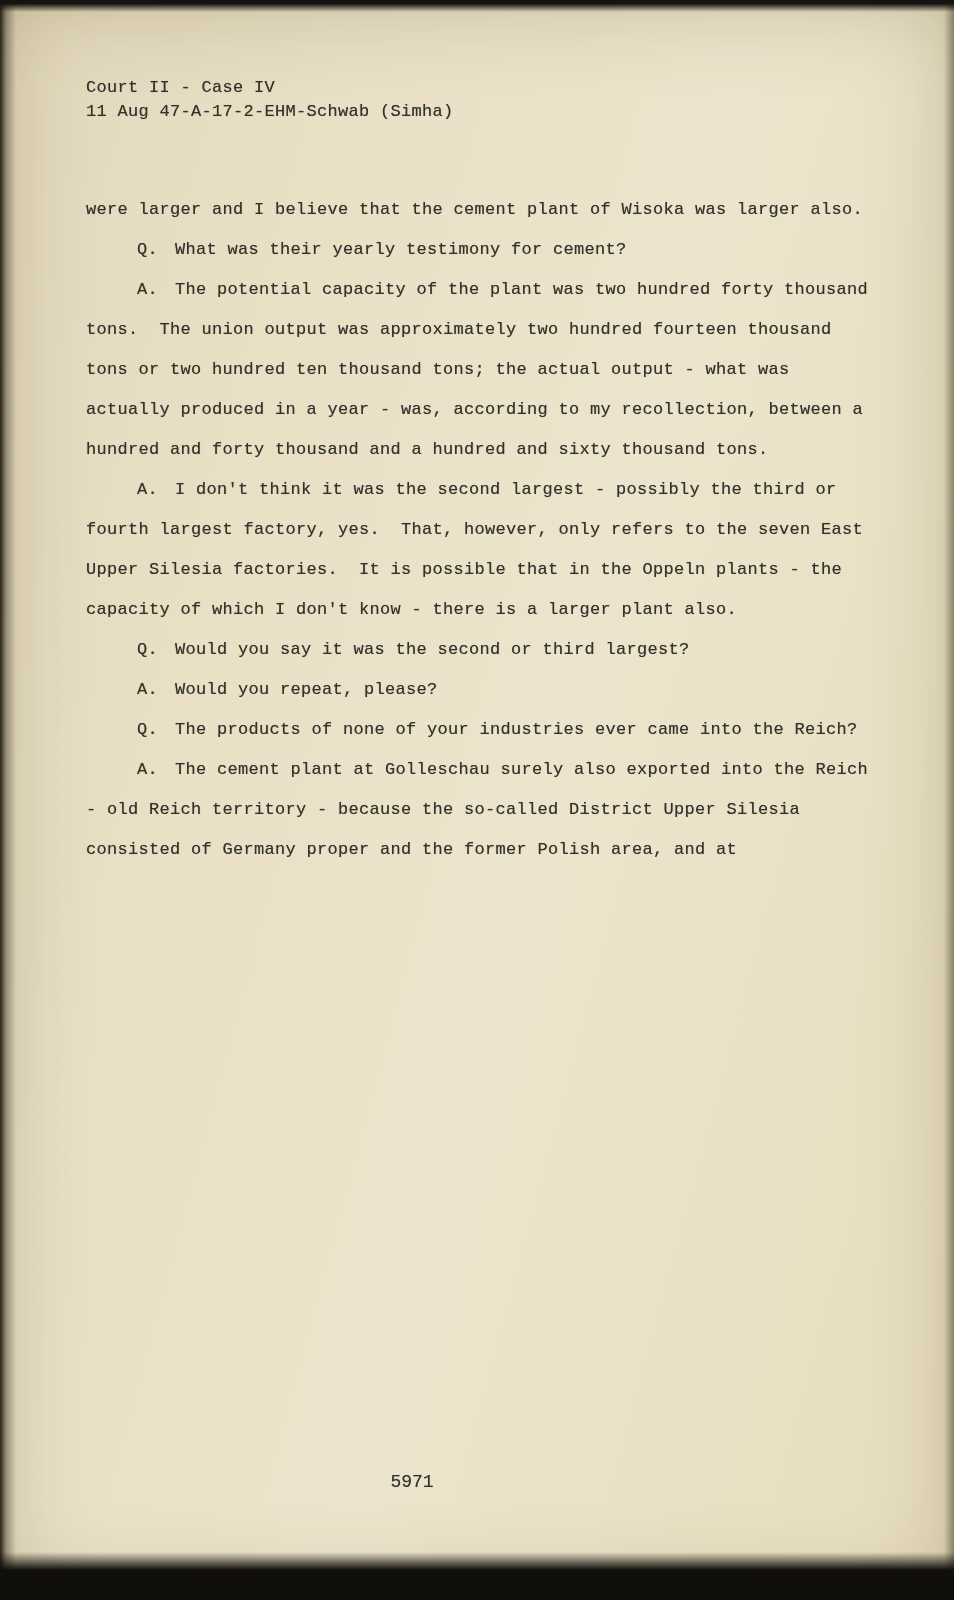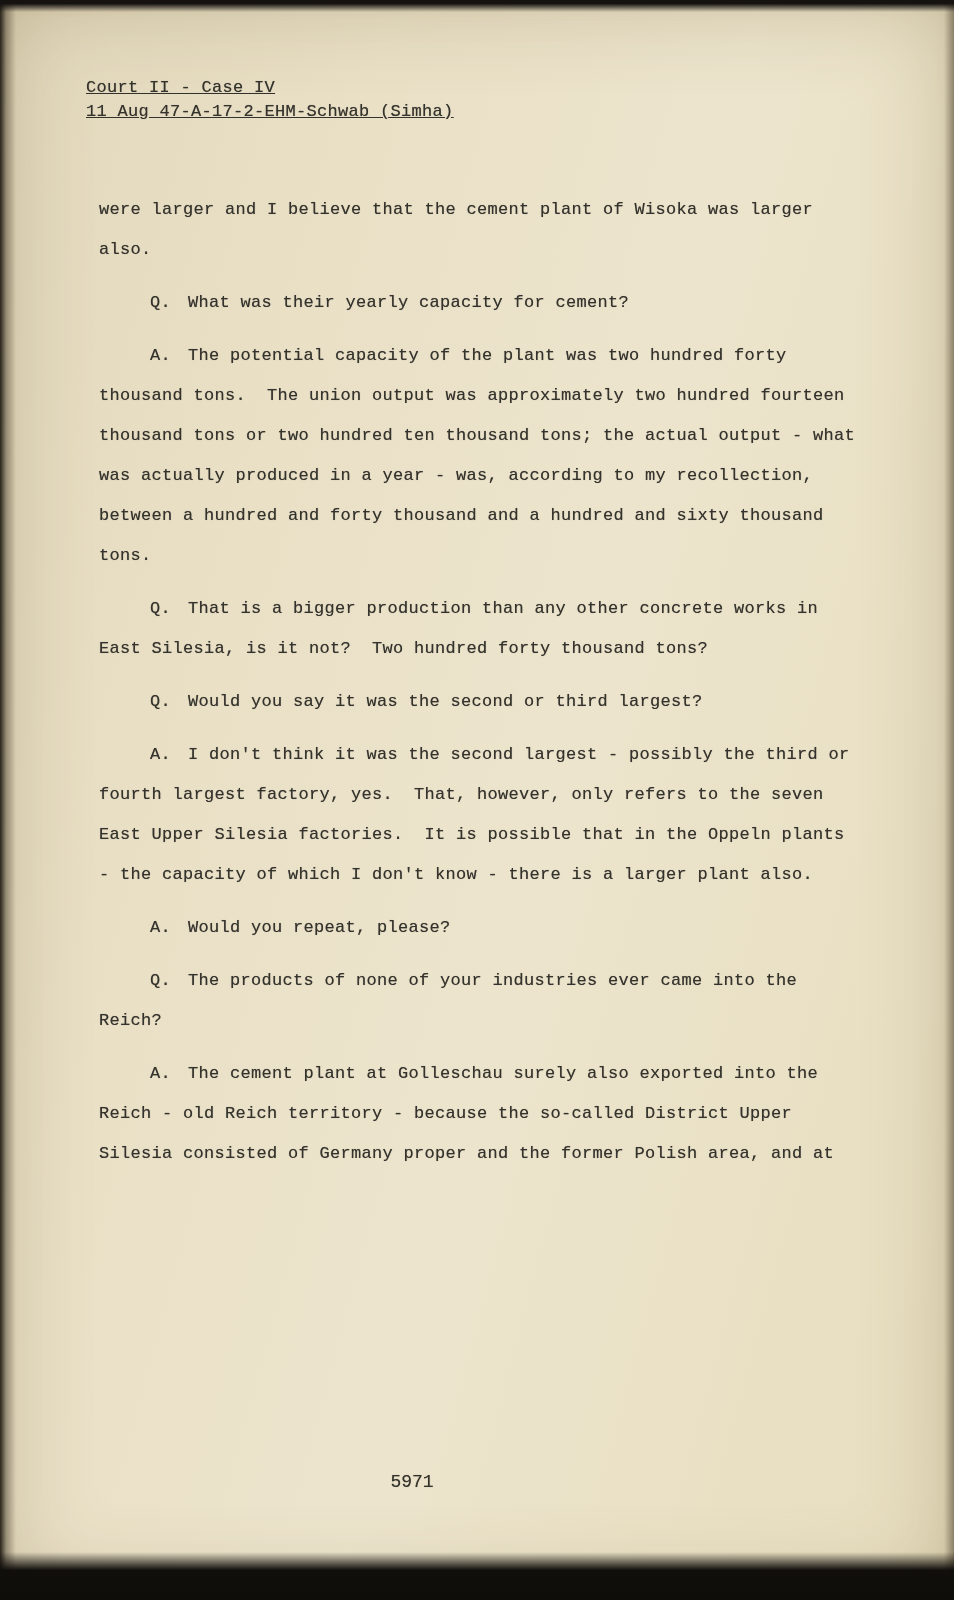--- a/index.html
+++ b/index.html
@@ -31,24 +31,24 @@
   }
   .edge-right {
     position:absolute; top:0; bottom:0; right:0; width:10px;
     background:linear-gradient(to left, rgba(45,36,22,0.40) 0%, rgba(45,36,22,0) 100%);
   }
   .content {
     position:absolute; left:86px; top:76px; width:792px;
     font-size:17px; letter-spacing:0.3px;
     text-shadow:0 0 0.7px rgba(42,40,34,0.55);
   }
-  .hdr { line-height:24px;text-decoration:underline; }
+  .hdr { line-height:24px; }
   .hdr div { white-space:pre-wrap; }
   .body { margin-top:66px; line-height:40px; }
-  .para { margin:13px; text-indent:51px; }
+  .para { margin:0; text-indent:51px; }
   .para.cont { text-indent:0; }
   .prefix { margin-right:17px; }
   .ptext { white-space:pre-wrap; }
   .pageno {
     position:absolute; top:1470px; left:0; width:824px;
     text-align:center; font-size:18px; line-height:24px;
     font-family:"Liberation Mono","DejaVu Sans Mono",monospace;
     color:#34322c; text-shadow:0 0 0.7px rgba(42,40,34,0.55);
   }
 </style>
@@ -59,32 +59,31 @@
 
   <div class="content">
     <div class="hdr">
       <div>Court II - Case IV</div>
       <div>11 Aug 47-A-17-2-EHM-Schwab (Simha)</div>
     </div>
 
     <div class="body">
       <p class="para cont"><span class="ptext">were larger and I believe that the cement plant of Wisoka was larger also.</span></p>
 
-      <p class="para"><span class="prefix">Q.</span><span class="ptext">What was their yearly capacity for cement?</span></p>
+      <p class="para"><span class="prefix">Q.</span><span class="ptext">What was their yearly testimony for cement?</span></p>
 
       <p class="para"><span class="prefix">A.</span><span class="ptext">The potential capacity of the plant was two hundred forty thousand tons.  The union output was approximately two hundred fourteen thousand tons or two hundred ten thousand tons; the actual output - what was actually produced in a year - was, according to my recollection, between a hundred and forty thousand and a hundred and sixty thousand tons.</span></p>
 
 
 
-      <p class="para"><span class="prefix">Q.</span><span class="ptext">That is a bigger production than any other concrete works in East Silesia, is it not?  Two hundred forty thousand tons?</span></p>
 
 
+      <p class="para"><span class="prefix">A.</span><span class="ptext">I don't think it was the second largest - possibly the third or fourth largest factory, yes.  That, however, only refers to the seven East Upper Silesia factories.  It is possible that in the Oppeln plants - the capacity of which I don't know - there is a larger plant also.</span></p>
+
       <p class="para"><span class="prefix">Q.</span><span class="ptext">Would you say it was the second or third largest?</span></p>
-
-      <p class="para"><span class="prefix">A.</span><span class="ptext">I don't think it was the second largest - possibly the third or fourth largest factory, yes.  That, however, only refers to the seven East Upper Silesia factories.  It is possible that in the Oppeln plants - the capacity of which I don't know - there is a larger plant also.</span></p>
 
 
       <p class="para"><span class="prefix">A.</span><span class="ptext">Would you repeat, please?</span></p>
 
       <p class="para"><span class="prefix">Q.</span><span class="ptext">The products of none of your industries ever came into the Reich?</span></p>
 
 
 
       <p class="para"><span class="prefix">A.</span><span class="ptext">The cement plant at Golleschau surely also exported into the Reich - old Reich territory - because the so-called District Upper Silesia consisted of Germany proper and the former Polish area, and at</span></p>
     </div>

